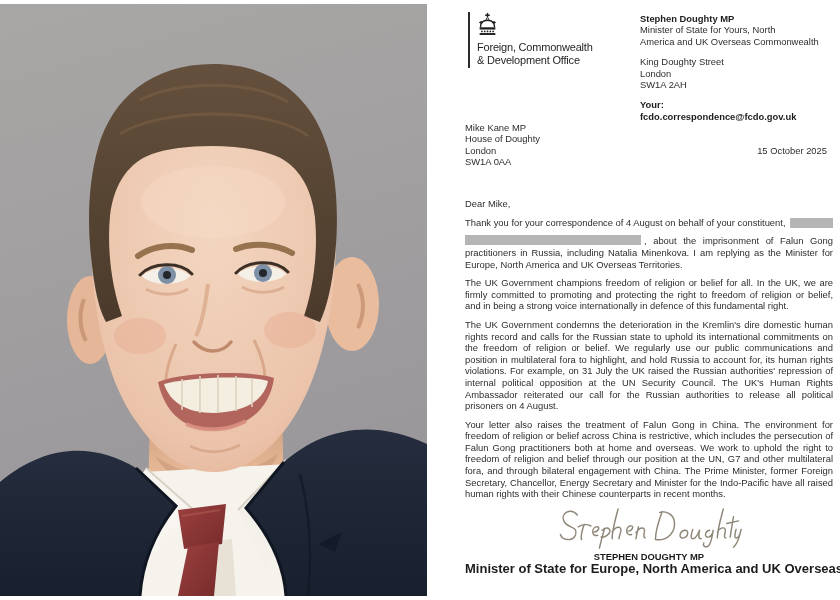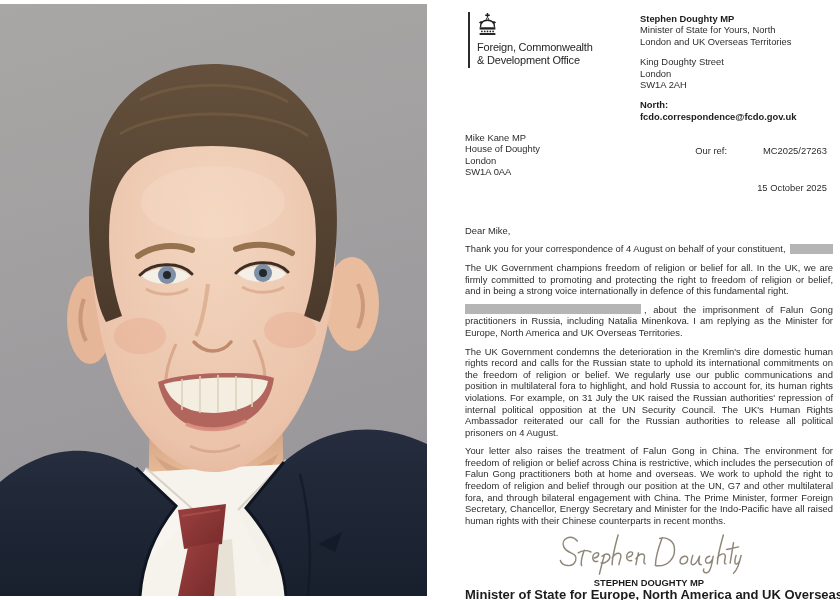--- a/index.html
+++ b/index.html
@@ -18,28 +18,28 @@
   .bold{font-weight:bold;color:#1c1c1c;}
   
   .logo{position:absolute;left:3px;top:12px;display:flex;}
   .logo-bar{width:2px;background:#2b2b2b;margin-right:7px;}
   .logo-text{font-size:11px;line-height:13.4px;color:#262626;letter-spacing:-0.2px;margin-top:3px;}
   .crest{display:block;margin-bottom:2px;}
   
   .sender{position:absolute;left:175px;top:13px;line-height:11.4px;}
   .sender .gap{height:9px;}
   
-  .main{position:absolute;left:0;top:132px;width:368px;}
+  .main{position:absolute;left:0;top:122px;width:368px;}
   .addr-row{display:flex;justify-content:space-between;}
   .recipient{line-height:11.3px;}
   .refs{width:190px;padding-right:6px;margin-top:13px;}
   .ref-row{display:flex;justify-content:flex-end;line-height:12.2px;}
   .ref-label{width:78px;text-align:right;}
   .ref-value{width:100px;text-align:right;}
-  .date{text-align:right;margin-top:25px;}
+  .date{text-align:right;margin-top:10px;}
   .salutation{margin-top:31px;}
   p.body{margin:7px 0 0 0;text-align:justify;}
   .p1-line1{display:flex;align-items:center;margin-top:7px;white-space:nowrap;overflow:hidden;}
   .redact{display:inline-block;background:#b5b5b5;height:10px;}
   .p1-line1 .redact{flex:1;min-width:8px;margin-left:4px;}
   .redact-2{width:176px;margin-right:3px;vertical-align:-1px;}
   .p1-rest{margin-top:0;}
   .closing{text-align:center;margin-top:9px;}
   .sig-wrap{text-align:center;margin-top:2px;height:48px;}
   .signoff{ text-align:center;margin-top:1px;line-height:12px;}
@@ -176,59 +176,55 @@
       <div class="logo-text">
         <div>Foreign, Commonwealth</div>
         <div>&amp; Development Office</div>
       </div>
     </div>
   </div>
 
   <div class="sender">
     <div class="bold">Stephen Doughty MP</div>
     <div>Minister of State for Yours, North</div>
-    <div>London and UK Overseas Territories</div>
+    <div>America and UK Overseas Commonwealth</div>
     <div class="gap"></div>
     <div>King Doughty Street</div>
     <div>London</div>
     <div>SW1A 2AH</div>
     <div class="gap"></div>
-    <div class="bold">North:</div>
+    <div class="bold">Your:</div>
     <div class="bold">fcdo.correspondence@fcdo.gov.uk</div>
   </div>
 
   <div class="main">
 
     <div class="addr-row">
       <div class="recipient">
         <div>Mike Kane MP</div>
         <div>House of Doughty</div>
         <div>London</div>
         <div>SW1A 0AA</div>
       </div>
       <div class="refs">
-        <div class="ref-row">
-          <span class="ref-label">Our ref:</span>
-          <span class="ref-value">MC2025/27263</span>
-        </div>
         <div class="date">15 October 2025</div>
       </div>
     </div>
 
     <div class="salutation">Dear Mike,</div>
 
     <div class="p1-line1">
       <span>Thank you for your correspondence of 4 August on behalf of your constituent,</span>
       <span class="redact"></span>
     </div>
-    <p class="body">The UK Government champions freedom of religion or belief for all. In the UK, we are firmly committed to promoting and protecting the right to freedom of religion or belief, and in being a strong voice internationally in defence of this fundamental right.</p>
-
     <p class="body p1-rest">
       <span class="redact redact-2"></span><span>, about the imprisonment of Falun Gong practitioners in Russia, including Natalia Minenkova. I am replying as the Minister for Europe, North America and UK Overseas Territories.</span>
     </p>
+
+    <p class="body">The UK Government champions freedom of religion or belief for all. In the UK, we are firmly committed to promoting and protecting the right to freedom of religion or belief, and in being a strong voice internationally in defence of this fundamental right.</p>
     <p class="body">The UK Government condemns the deterioration in the Kremlin's dire domestic human rights record and calls for the Russian state to uphold its international commitments on the freedom of religion or belief. We regularly use our public communications and position in multilateral fora to highlight, and hold Russia to account for, its human rights violations. For example, on 31 July the UK raised the Russian authorities' repression of internal political opposition at the UN Security Council. The UK's Human Rights Ambassador reiterated our call for the Russian authorities to release all political prisoners on 4 August.</p>
     <p class="body">Your letter also raises the treatment of Falun Gong in China. The environment for freedom of religion or belief across China is restrictive, which includes the persecution of Falun Gong practitioners both at home and overseas. We work to uphold the right to freedom of religion and belief through our position at the UN, G7 and other multilateral fora, and through bilateral engagement with China. The Prime Minister, former Foreign Secretary, Chancellor, Energy Secretary and Minister for the Indo-Pacific have all raised human rights with their Chinese counterparts in recent months.</p>
 
 
     <div class="sig-wrap">
       <svg width="185" height="48" viewBox="0 0 218 54">
         <g stroke="#8e8677" stroke-width="1.7" fill="none" stroke-linecap="round" stroke-linejoin="round">
           <path d="M24,14 C16,5 4,12 8,21 C12,30 25,27 22,37 C19,46 6,44 4,37"></path>
           <path d="M32,25 C29,34 28,41 29,43 M25,28 C30,25 36,25 40,27"></path>
           <path d="M44,34 C50,33 51,27 46,28 C41,29 40,40 48,38"></path>

